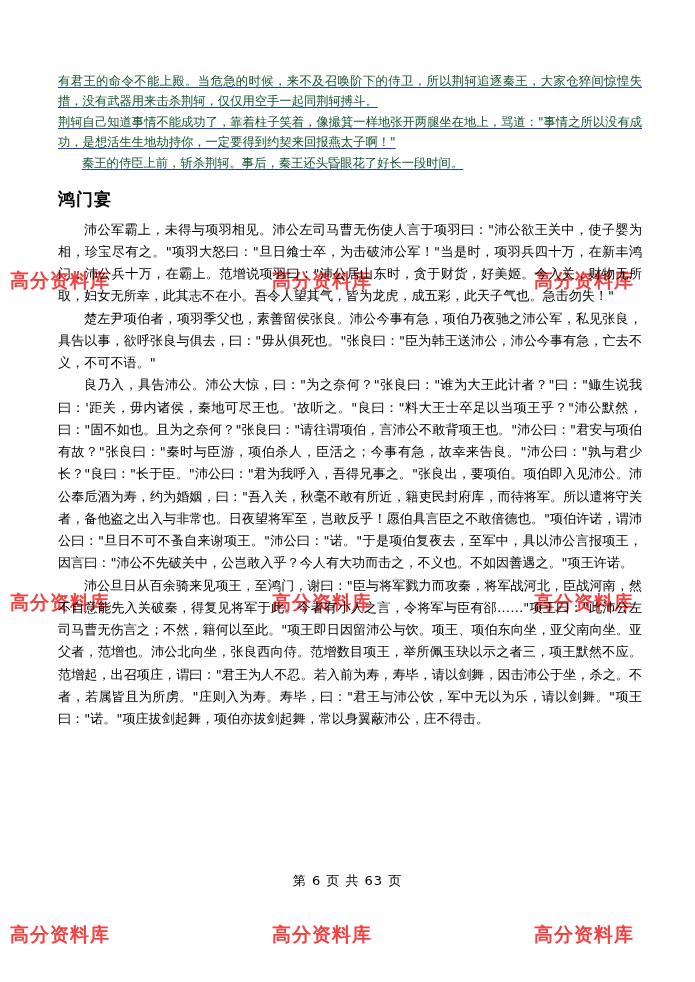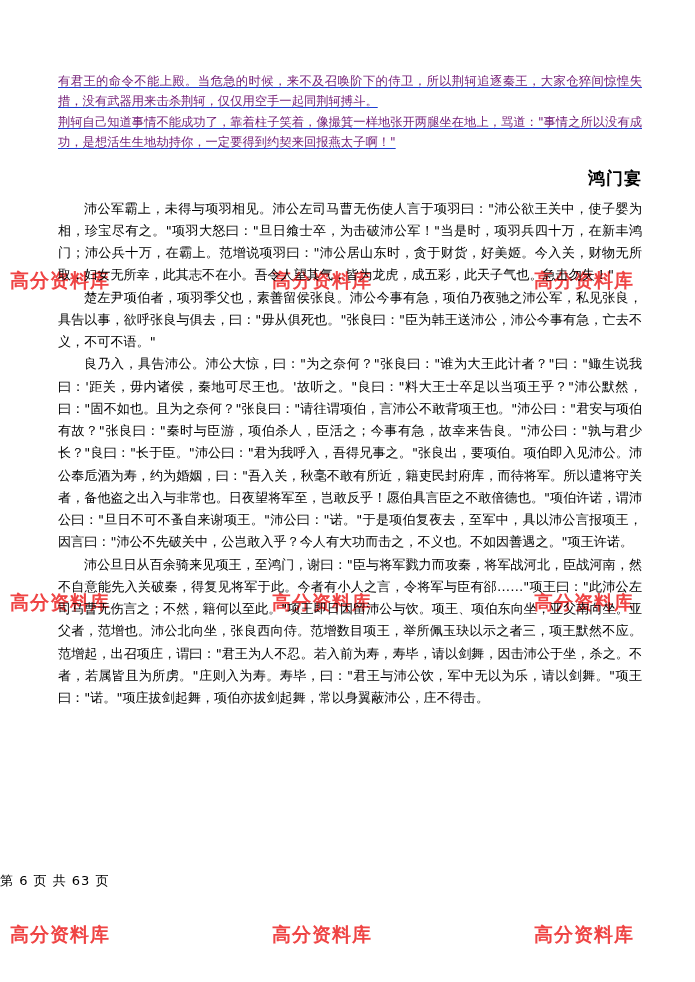--- a/index.html
+++ b/index.html
@@ -21,37 +21,37 @@
     height: 982px;
     background: #fff;
   }
   .content {
     position: absolute;
     left: 58px;
     top: 72px;
     width: 584px;
   }
   .blue-block {
-    color: #701a75;
+    color: #14532d;
     font-size: 12.3px;
     line-height: 1.62;
     text-align: justify;
     text-justify: inter-ideograph;
   }
   .blue-block p {
     margin: 0 0 1px 0;
     text-decoration: underline;
     text-decoration-color: #1b3fd1;
     text-underline-offset: 2px;
   }
   .blue-block p.indent {
     text-indent: 24px;
   }
   .title {
-    text-align: right;
+    text-align: left;
     font-size: 17px;
     font-weight: bold;
     color: #000;
     margin: 14px 0 8px 0;
     font-family: "DejaVu Sans", "Liberation Sans", sans-serif;
     letter-spacing: 1px;
   }
   .body-text {
     color: #000;
     font-size: 13.1px;
@@ -61,21 +61,21 @@
   }
   .body-text p {
     margin: 0;
     text-indent: 26px;
   }
   .footer {
     position: absolute;
     left: 0;
     top: 872px;
     width: 695px;
-    text-align: left;
+    text-align: center;
     font-size: 13px;
     color: #000;
     letter-spacing: 1px;
   }
   
   .wm {
     position: absolute;
     color: #ef4444;
     font-size: 19px;
     font-weight: bold;
@@ -100,20 +100,21 @@
 
   <div class="wm" style="left:10px; top:922px;">高分资料库</div>
   <div class="wm" style="left:272px; top:922px;">高分资料库</div>
   <div class="wm" style="left:534px; top:922px;">高分资料库</div>
 
   <div class="content">
 
     <div class="blue-block">
       <p>有君王的命令不能上殿。当危急的时候，来不及召唤阶下的侍卫，所以荆轲追逐秦王，大家仓猝间惊惶失措，没有武器用来击杀荆轲，仅仅用空手一起同荆轲搏斗。</p>
       <p>荆轲自己知道事情不能成功了，靠着柱子笑着，像撮箕一样地张开两腿坐在地上，骂道："事情之所以没有成功，是想活生生地劫持你，一定要得到约契来回报燕太子啊！"</p>
+      <p class="indent">秦王的侍臣上前，斩杀荆轲。事后，秦王还头昏眼花了好长一段时间。</p>
     </div>
 
     <div class="title">鸿门宴</div>
 
     <div class="body-text">
       <p>沛公军霸上，未得与项羽相见。沛公左司马曹无伤使人言于项羽曰："沛公欲王关中，使子婴为相，珍宝尽有之。"项羽大怒曰："旦日飨士卒，为击破沛公军！"当是时，项羽兵四十万，在新丰鸿门；沛公兵十万，在霸上。范增说项羽曰："沛公居山东时，贪于财货，好美姬。今入关，财物无所取，妇女无所幸，此其志不在小。吾令人望其气，皆为龙虎，成五彩，此天子气也。急击勿失！"</p>
       <p>楚左尹项伯者，项羽季父也，素善留侯张良。沛公今事有急，项伯乃夜驰之沛公军，私见张良，具告以事，欲呼张良与俱去，曰："毋从俱死也。"张良曰："臣为韩王送沛公，沛公今事有急，亡去不义，不可不语。"</p>
       <p>良乃入，具告沛公。沛公大惊，曰："为之奈何？"张良曰："谁为大王此计者？"曰："鲰生说我曰：'距关，毋内诸侯，秦地可尽王也。'故听之。"良曰："料大王士卒足以当项王乎？"沛公默然，曰："固不如也。且为之奈何？"张良曰："请往谓项伯，言沛公不敢背项王也。"沛公曰："君安与项伯有故？"张良曰："秦时与臣游，项伯杀人，臣活之；今事有急，故幸来告良。"沛公曰："孰与君少长？"良曰："长于臣。"沛公曰："君为我呼入，吾得兄事之。"张良出，要项伯。项伯即入见沛公。沛公奉卮酒为寿，约为婚姻，曰："吾入关，秋毫不敢有所近，籍吏民封府库，而待将军。所以遣将守关者，备他盗之出入与非常也。日夜望将军至，岂敢反乎！愿伯具言臣之不敢倍德也。"项伯许诺，谓沛公曰："旦日不可不蚤自来谢项王。"沛公曰："诺。"于是项伯复夜去，至军中，具以沛公言报项王，因言曰："沛公不先破关中，公岂敢入乎？今人有大功而击之，不义也。不如因善遇之。"项王许诺。</p>
       <p>沛公旦日从百余骑来见项王，至鸿门，谢曰："臣与将军戮力而攻秦，将军战河北，臣战河南，然不自意能先入关破秦，得复见将军于此。今者有小人之言，令将军与臣有郤……"项王曰："此沛公左司马曹无伤言之；不然，籍何以至此。"项王即日因留沛公与饮。项王、项伯东向坐，亚父南向坐。亚父者，范增也。沛公北向坐，张良西向侍。范增数目项王，举所佩玉玦以示之者三，项王默然不应。范增起，出召项庄，谓曰："君王为人不忍。若入前为寿，寿毕，请以剑舞，因击沛公于坐，杀之。不者，若属皆且为所虏。"庄则入为寿。寿毕，曰："君王与沛公饮，军中无以为乐，请以剑舞。"项王曰："诺。"项庄拔剑起舞，项伯亦拔剑起舞，常以身翼蔽沛公，庄不得击。</p>
     </div>

